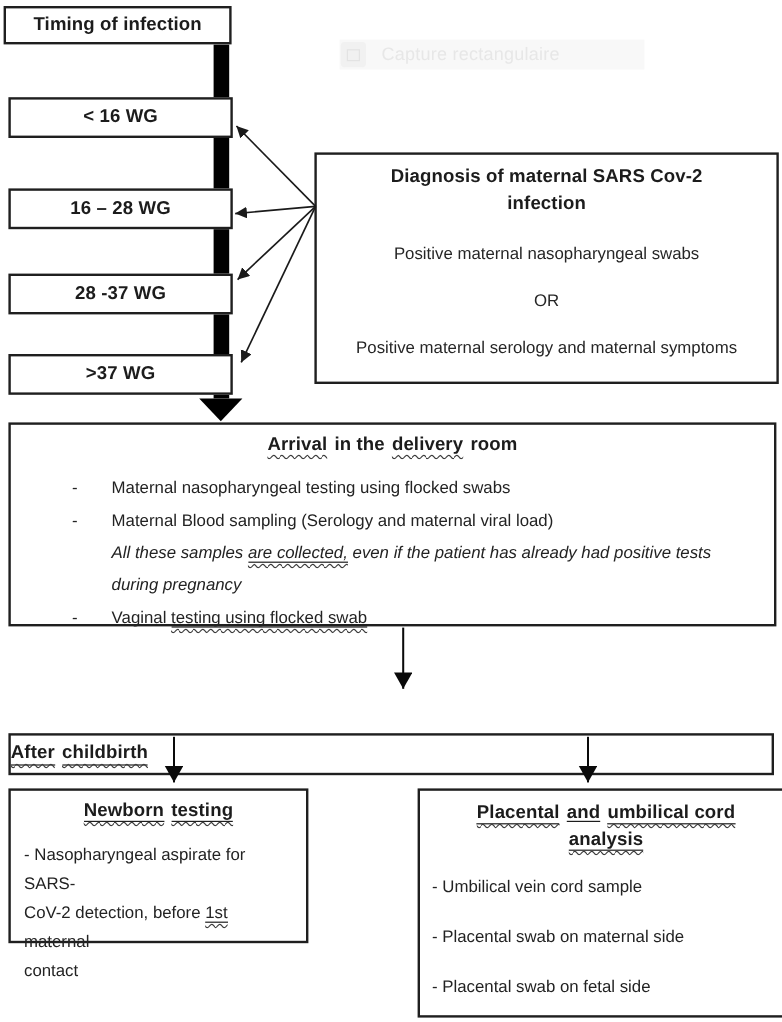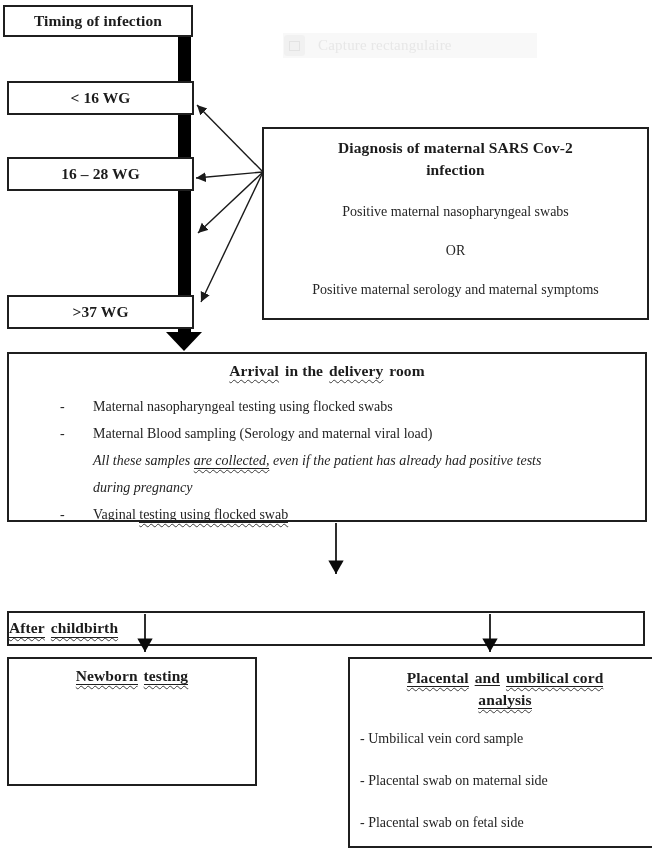--- a/index.html
+++ b/index.html
@@ -1,18 +1,18 @@
 <!DOCTYPE html>
 <html><head>
 <meta charset="utf-8">
 <style>
   html,body{margin:0;padding:0;background:#ffffff;}
   #canvas{
     position:relative;width:652px;height:852px;background:#ffffff;overflow:hidden;
-    font-family:Liberation Serif, serif;color:#1c1c1c;
+    font-family:Liberation Sans, sans-serif;color:#1c1c1c;
   }
   svg.layer{position:absolute;left:0;top:0;}
   #layer-behind{z-index:1;}
   .box{position:absolute;background:#ffffff;border:2px solid #1f1f1f;box-sizing:border-box;z-index:2;}
   #layer-front{z-index:3;pointer-events:none;}
   .center{text-align:center;}
   .hd{font-size:15.5px;font-weight:bold;letter-spacing:.1px;}
   .wavy{text-decoration-line:underline;text-decoration-style:wavy;text-decoration-color:#3d3d3d;text-decoration-thickness:1px;text-underline-offset:3px;}
   .uwavy{text-decoration-line:underline;text-decoration-style:wavy;text-decoration-color:#3d3d3d;text-decoration-thickness:1px;text-underline-offset:4px;border-bottom:1.4px solid #1f1f1f;}
   .usolid{text-decoration:underline;text-underline-offset:2px;}
@@ -76,20 +76,23 @@
 
   <div id="timing-box" class="box hd">
     <span>Timing of infection</span>
   </div>
   <div id="stage-0" class="box stage hd">
     <span>&lt; 16 WG</span>
   </div>
   <div id="stage-1" class="box stage hd">
     <span>16 – 28 WG</span>
   </div>
+  <div id="stage-2" class="box stage hd">
+    <span>28 -37 WG</span>
+  </div>
   <div id="stage-3" class="box stage hd">
     <span>&gt;37 WG</span>
   </div>
 
   <div id="diagnosis-box" class="box center">
     <div class="hd">Diagnosis of maternal SARS Cov-2</div>
     <div class="hd">infection</div>
     <div class="item">Positive maternal nasopharyngeal swabs</div>
     <div class="item">OR</div>
     <div class="item">Positive maternal serology and maternal symptoms</div>
@@ -121,20 +124,27 @@
 
   <div id="after-box" class="box hd">
     <span class="uwavy gap">After</span>
       <span class="uwavy">childbirth</span>
   </div>
 
   <div id="newborn-box" class="box">
     <div class="hd center">
       <span class="uwavy gap">Newborn</span><span class="uwavy">testing</span>
     </div>
+    <div id="newborn-body">
+      <div>- Nasopharyngeal aspirate for SARS-</div>
+      <div>
+        <span>CoV-2 detection, before </span><span class="uwavy">1st</span><span> maternal</span>
+      </div>
+      <div>contact</div>
+    </div>
   </div>
 
   <div id="placental-box" class="box center">
     <div class="hd">
       <span class="uwavy gap">Placental</span><span class="usolid gap">and</span><span class="uwavy">umbilical cord</span>
     </div>
     <div class="hd">
       <span class="uwavy">analysis</span>
     </div>
     <div class="item first">- Umbilical vein cord sample</div>

